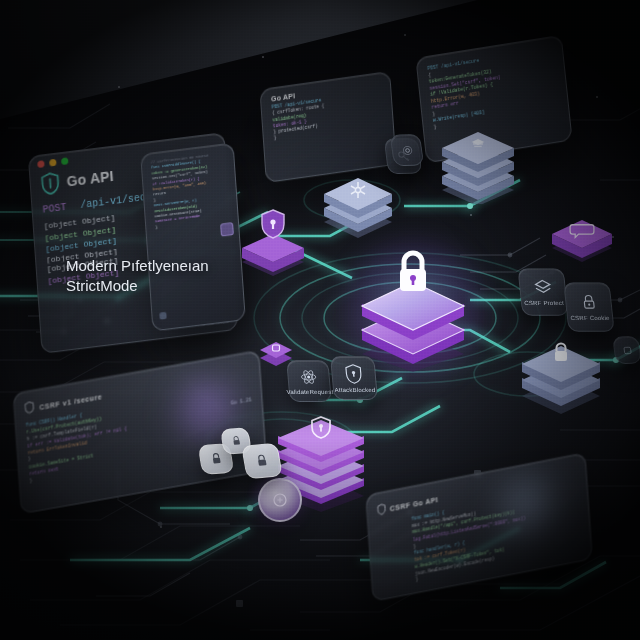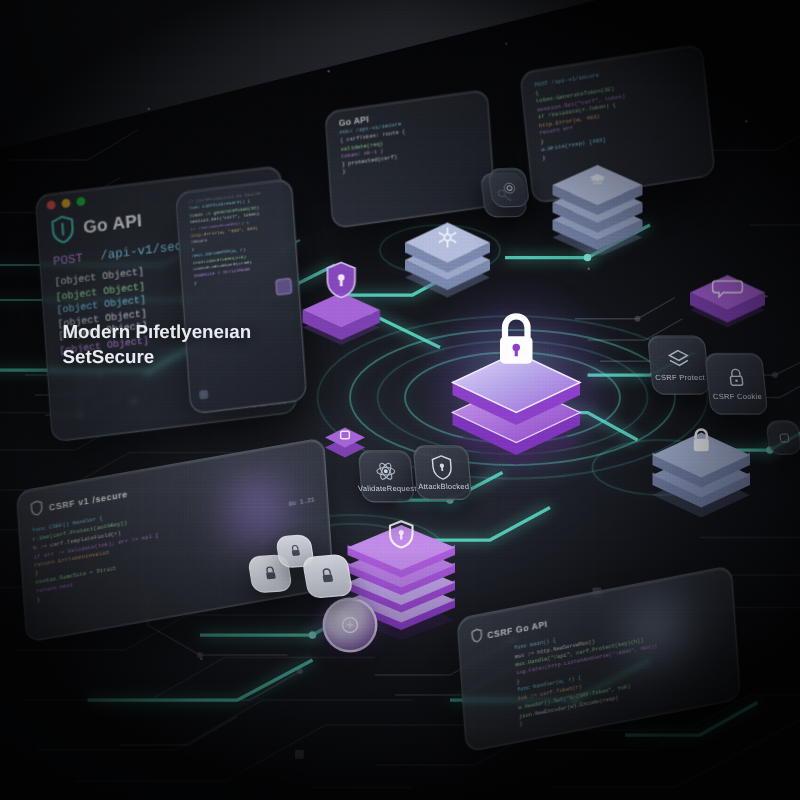--- a/index.html
+++ b/index.html
@@ -57,21 +57,21 @@
   .kw{color:#c58cf0}.fn{color:#7fd3f5}.str{color:#9fe6a8}.pn{color:#d7dee9}
   .cm{color:#7b8494}.num{color:#f0b37e}
   .glow{position:absolute;border-radius:50%;filter:blur(16px);pointer-events:none;}
   
   .title-wrap{position:absolute;left:50px;top:250px;z-index:60;}
   .title{
     color:#ffffff;font-size:30px;font-weight:700;letter-spacing:-.3px;margin:0;
     text-shadow:0 2px 12px rgba(0,0,0,.85), 0 0 28px rgba(0,0,0,.6);
   }
   .subtitle{
-    color:#e6eaf1;font-size:15px;font-weight:700;margin:6px 0 0;line-height:1.32;max-width:210px;
+    color:#e6eaf1;font-size:15px;font-weight:400;margin:6px 16px 0;line-height:1.32;max-width:210px;
     text-shadow:0 2px 9px rgba(0,0,0,.8);
   }
   
   .iso{position:absolute;}
   
   .chip{
     position:absolute;border-radius:10px;
     background:linear-gradient(150deg, rgba(62,68,80,.92), rgba(34,38,47,.95));
     border:1px solid rgba(170,180,198,.22);
     box-shadow:0 10px 20px rgba(0,0,0,.55), inset 0 1px 0 rgba(255,255,255,.10);
@@ -564,18 +564,18 @@
     </svg>
   </div>
 
   <div class="chip" style="left:614px;top:336px;width:24px;height:26px;transform:rotate(-8deg) skewY(6deg);opacity:.8;">
     <svg width="11" height="11" viewBox="0 0 24 24">
       <rect x="5" y="5" width="14" height="14" rx="3" fill="none" stroke="#aab3c4" stroke-width="1.6"></rect>
     </svg>
   </div>
 
   <div class="title-wrap">
-    <p class="subtitle"><span>Modern Pıfetlyeneıan</span><br><span>SetSecure</span></p>
+    <p class="subtitle"><span>Modern Pıfetlyeneıan</span><br><span>StrictMode</span></p>
   </div>
 
   <div class="grain"></div>
   <div class="vig"></div>
 </div>
 
 </body></html>

